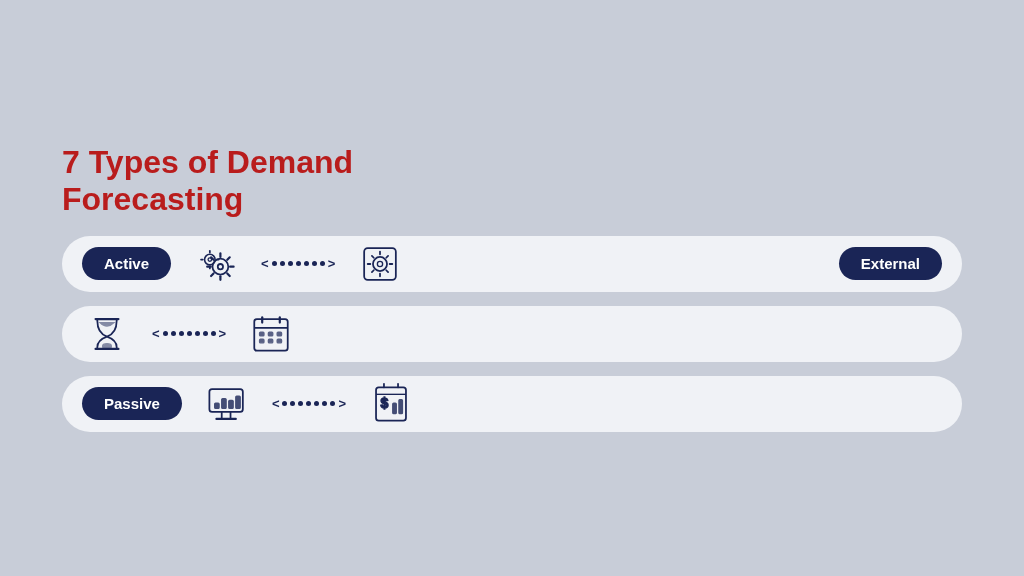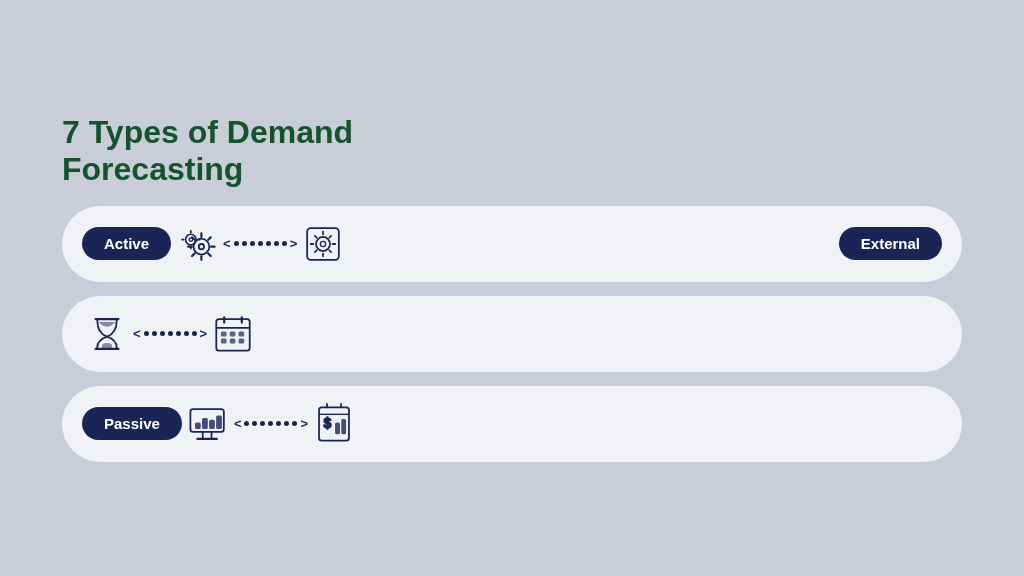--- a/index.html
+++ b/index.html
@@ -26,34 +26,34 @@
     .title-section {
       display: flex;
       align-items: center;
       gap: 20px;
       margin-bottom: 4px;
     }
 
     .title-text {
       font-size: 32px;
       font-weight: 900;
-      color: #14532d;
+      color: #b91c1c;
       line-height: 1.15;
       flex: 1;
     }
 
     
     .row-pill {
       background: #f0f2f6;
       border-radius: 50px;
       padding: 10px 20px;
       display: flex;
       align-items: center;
-      gap: 1px;
-      height: 76px;
+      gap: 20px;
+      height: 56px;
       justify-content: flex-end;
     }
 
     .badge {
       background: #1a2556;
       color: white;
       font-weight: 800;
       font-size: 15px;
       border-radius: 50px;
       padding: 8px 22px;

